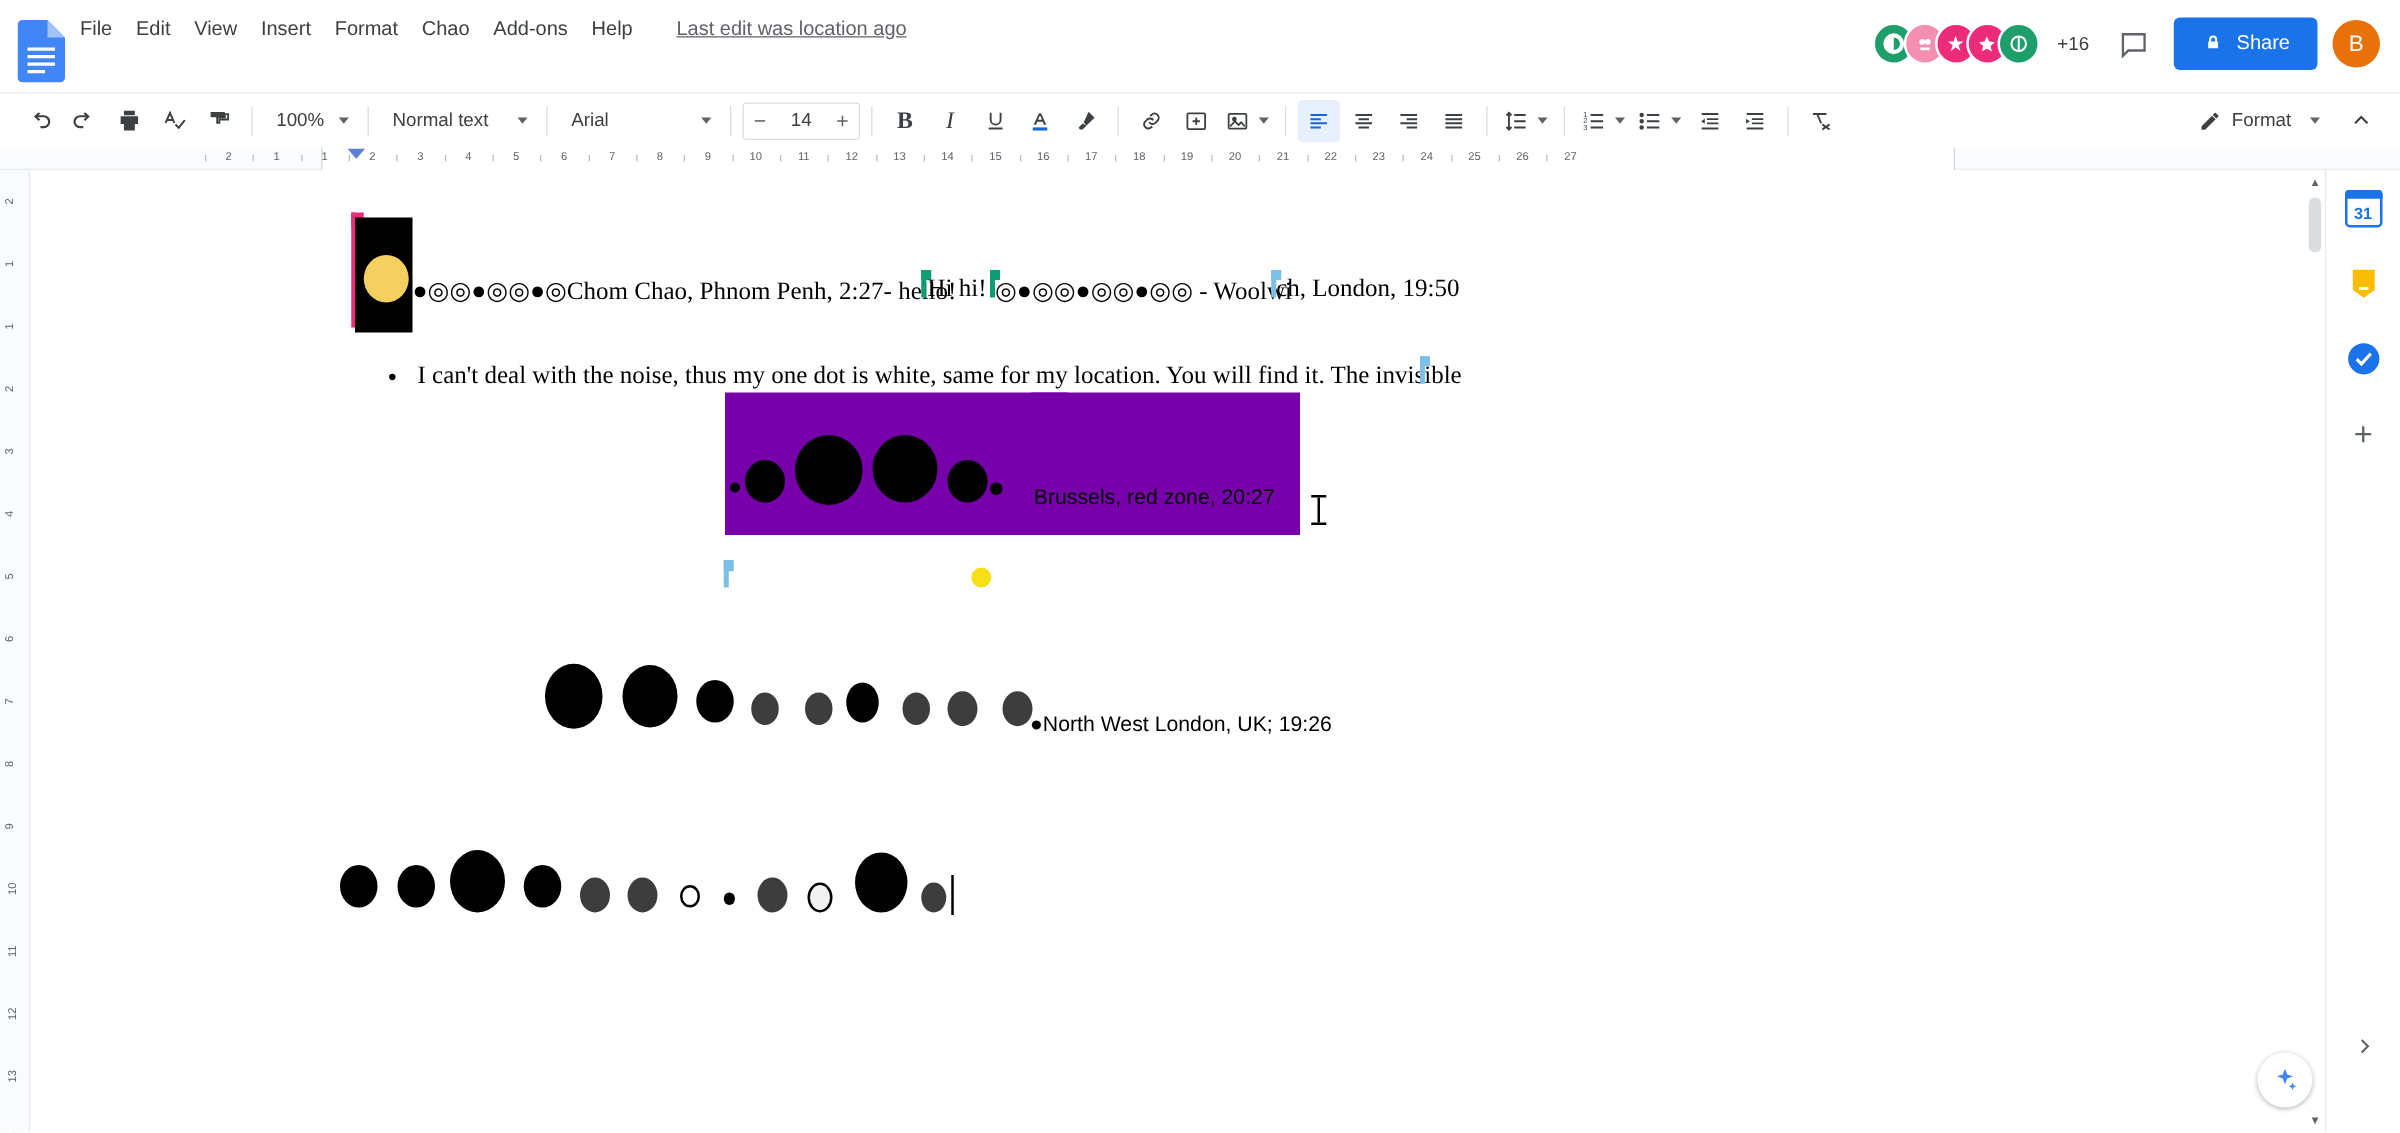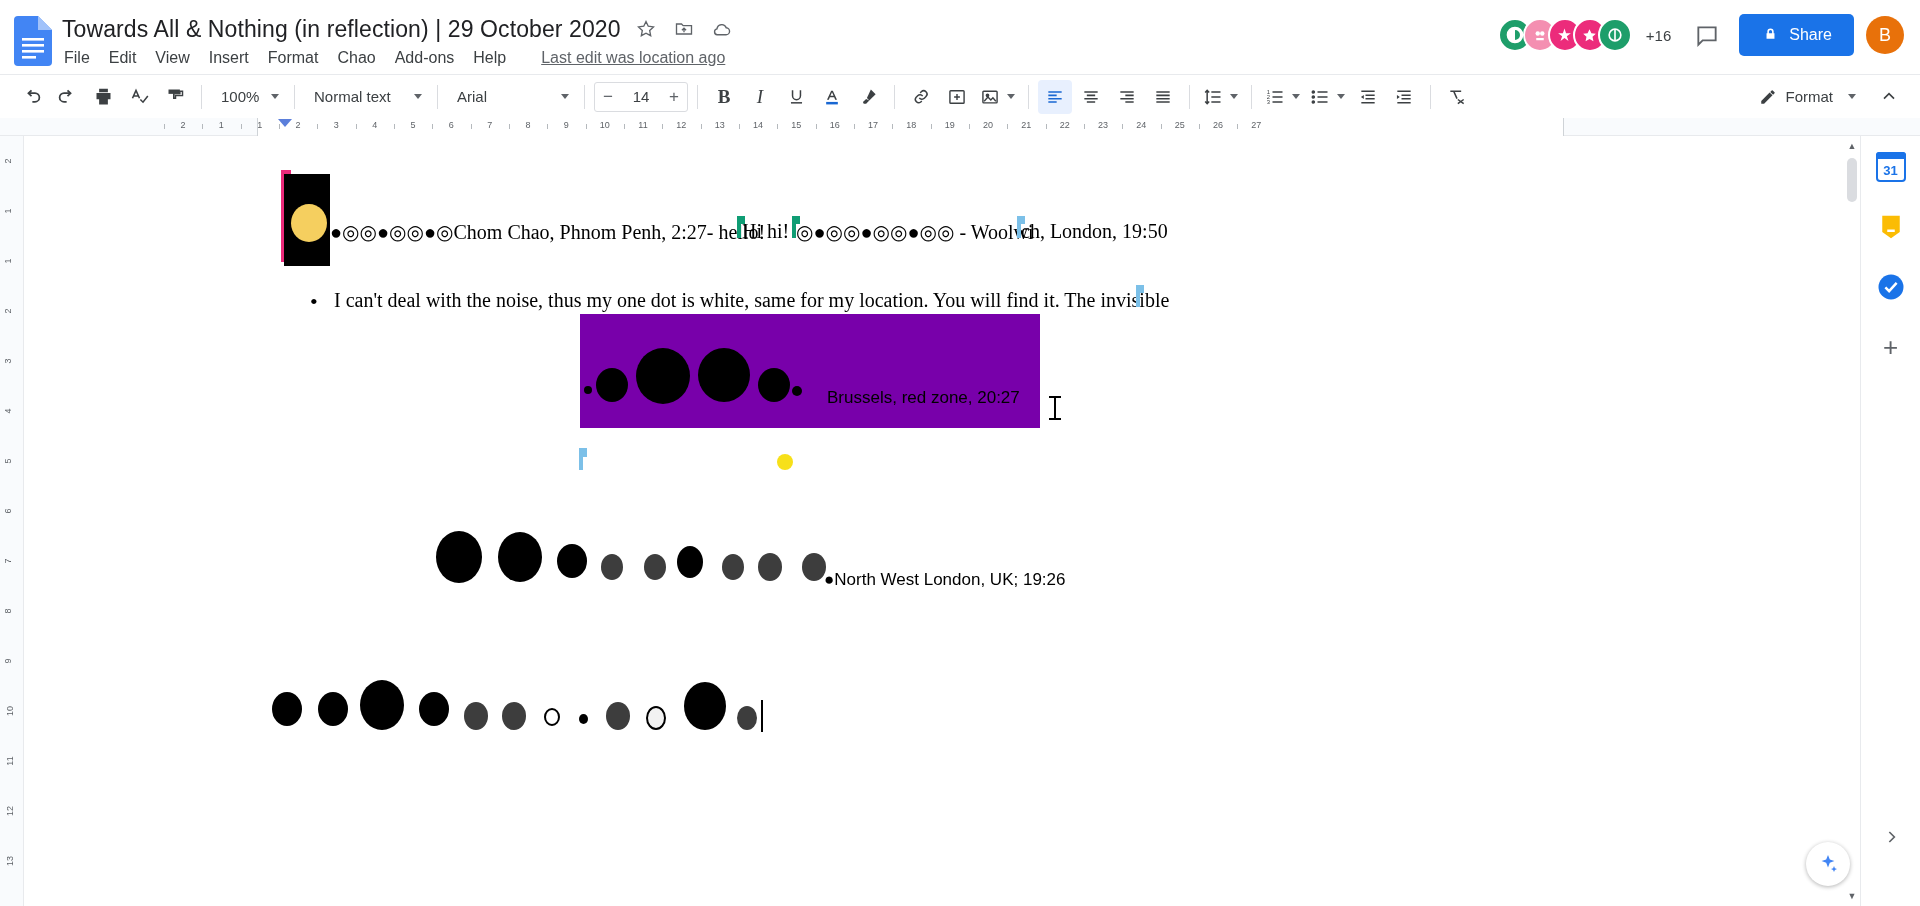--- a/index.html
+++ b/index.html
@@ -100,39 +100,20 @@
       <path d="M4 0h20l14 14v32a4 4 0 0 1-4 4H4a4 4 0 0 1-4-4V4a4 4 0 0 1 4-4z" fill="#4285f4"></path>
       <path d="M24 0l14 14H24z" fill="#a1c2fa"></path>
       <rect x="8" y="22" width="22" height="2.6" fill="#fff"></rect>
       <rect x="8" y="28" width="22" height="2.6" fill="#fff"></rect>
       <rect x="8" y="34" width="22" height="2.6" fill="#fff"></rect>
       <rect x="8" y="40" width="14" height="2.6" fill="#fff"></rect>
     </svg>
   </div>
 
   <div class="title-area">
-    <div class="title-row">
-      <span class="doc-title">Towards All &amp; Nothing (in reflection) | 29 October 2020</span>
-      <span class="t-icon">
-        <svg width="20" height="20" viewBox="0 0 24 24" fill="none" stroke="#5f6368" stroke-width="1.6">
-          <path d="M12 3l2.7 5.7 6.3.8-4.6 4.3 1.2 6.2L12 17l-5.6 3 1.2-6.2L3 9.5l6.3-.8z"></path>
-          </svg>
-      </span>
-      <span class="t-icon">
-        <svg width="20" height="20" viewBox="0 0 24 24" fill="none" stroke="#5f6368" stroke-width="1.6">
-          <path d="M3 6h6l2 2h10v10H3z"></path>
-            <path d="M12 11v5M9.5 13.5L12 11l2.5 2.5"></path>
-          </svg>
-      </span>
-      <span class="t-icon">
-        <svg width="21" height="21" viewBox="0 0 24 24" fill="none" stroke="#5f6368" stroke-width="1.6">
-          <path d="M7 18h10a4 4 0 0 0 .4-8 5.5 5.5 0 0 0-10.6 1.3A3.4 3.4 0 0 0 7 18z"></path>
-          </svg>
-      </span>
-    </div>
     <div class="menu-row">
       <span class="menu-item">File</span>
       <span class="menu-item">Edit</span>
       <span class="menu-item">View</span>
       <span class="menu-item">Insert</span>
       <span class="menu-item">Format</span>
       <span class="menu-item">Chao</span>
       <span class="menu-item">Add-ons</span>
       <span class="menu-item">Help</span>
       <span class="last-edit">Last edit was location ago</span>

